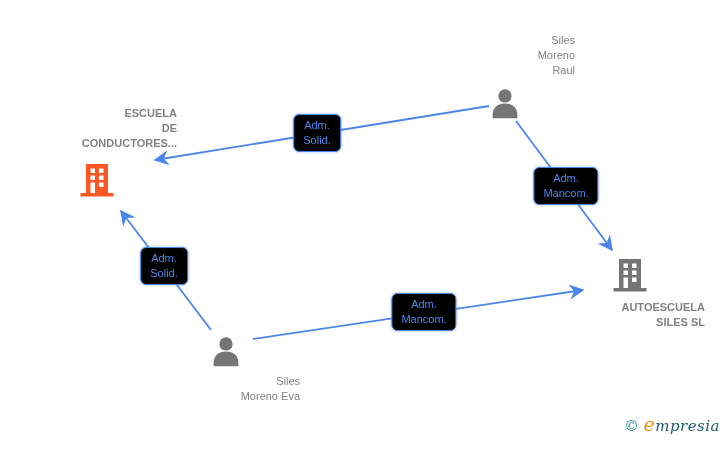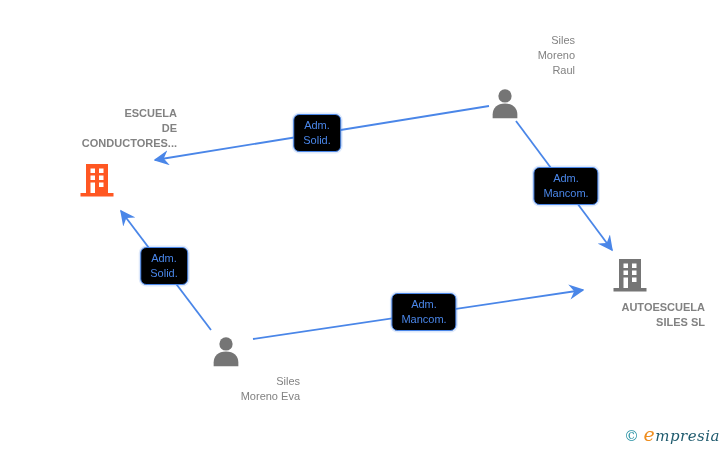--- a/index.html
+++ b/index.html
@@ -42,21 +42,21 @@
     box-shadow:0 0 0 1.5px rgba(74,134,232,0.18);
     padding:3px 9px;
     font-size:11px;
     line-height:15px;
     color:var(--edge-blue,#4a86e8);
     text-align:center;
     white-space:pre-line;
   }
   .watermark{
     position:absolute;
-    right:8px;bottom:5px;
+    right:8px;bottom:15px;
     font-family:"DejaVu Serif", serif;
     font-style:italic;
     font-size:15px;
     letter-spacing:0.5px;
     user-select:none;
   }
   .wm-copy{color:var(--wm-teal,#2a93a5);font-style:normal;margin-right:4px;}
   .wm-first{color:var(--wm-orange,#ef8e1f);font-size:19px;}
   .wm-rest{color:var(--wm-dark,#1f5b6e);}
 </style>

